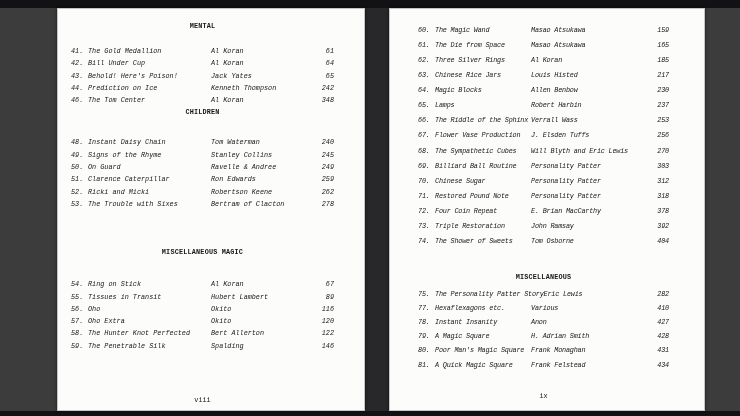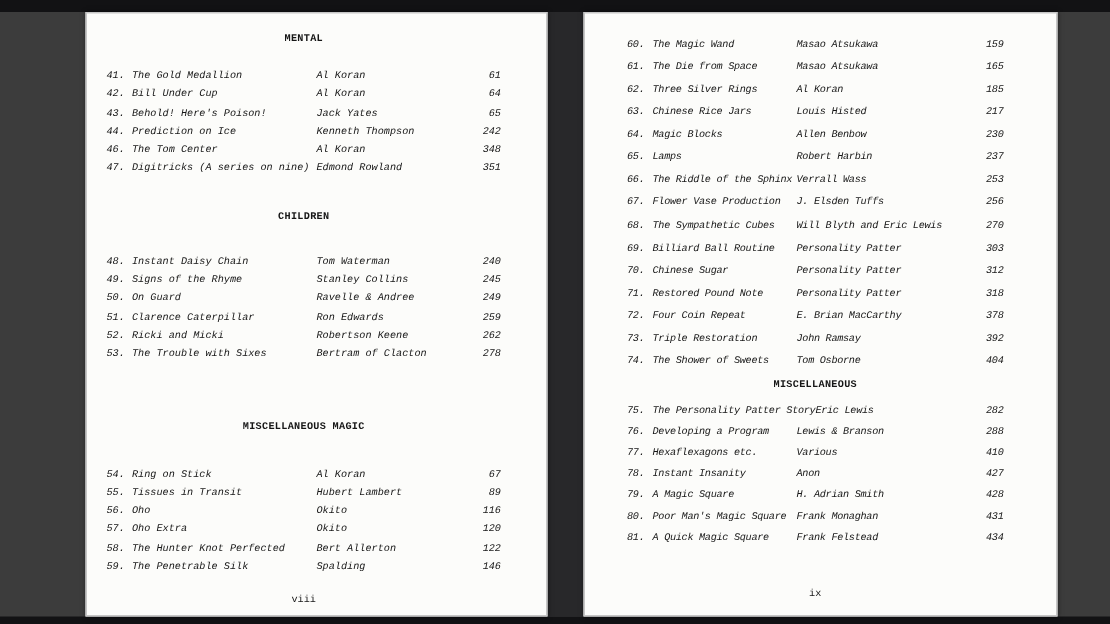--- a/index.html
+++ b/index.html
@@ -42,27 +42,27 @@
   .author{flex:1 1 auto;white-space:nowrap;overflow:visible;}
   .pg{flex:0 0 28px;text-align:right;white-space:pre;}
 
   .page-left  .row{height:12.3px;}
   .page-right .sec-0 .row{height:15.15px;}
   .page-right .sec-1 .row{height:14.2px;}
   .page-right .row{letter-spacing:-0.2px;}
 
   .page-left .sec-0 .sec-heading{margin-top:13px;}
   .page-left .sec-0 .sec-rows{margin-top:17px;}
-  .page-left .sec-1 .sec-heading{margin-top:20px;}
+  .page-left .sec-1 .sec-heading{}
   .page-left .sec-1 .sec-rows{margin-top:22px;}
   .page-left .sec-2 .sec-heading{margin-top:36px;}
   .page-left .sec-2 .sec-rows{margin-top:24px;}
 
   .page-right .sec-0 .sec-rows{margin-top:16.5px;}
-  .page-right .sec-1 .sec-heading{margin-top:0;}
+  .page-right .sec-1 .sec-heading{margin-top:20px;}
   .page-right .sec-1 .sec-rows{margin-top:9px;}
 
   .folio{
     position:absolute;left:0;right:0;text-align:center;
     font-size:6.8px;line-height:8px;
   }
   .page-left  .folio{bottom:6px;padding:0 30px 0 13px;}
   .page-right .folio{bottom:10px;padding:0 35px 0 28px;}
 </style>
 </head>
@@ -105,26 +105,20 @@
   </div>
 
 
   <div class="row">
     <span class="num">46.</span>
     <span class="title">The Tom Center</span>
     <span class="author">Al Koran</span>
     <span class="pg">348</span>
   </div>
 
-  <div class="row">
-    <span class="num">47.</span>
-    <span class="title">Digitricks (A series on nine)</span>
-    <span class="author">Edmond Rowland</span>
-    <span class="pg">351</span>
-  </div>
 </div>
   </section>
           <section class="sec sec-1">
     <h2 class="sec-heading">CHILDREN</h2>
     <div class="sec-rows">
   <div class="row">
     <span class="num">48.</span>
     <span class="title">Instant Daisy Chain</span>
     <span class="author">Tom Waterman</span>
     <span class="pg">240</span>
@@ -330,26 +324,20 @@
           <section class="sec sec-1">
     <h2 class="sec-heading">MISCELLANEOUS</h2>
     <div class="sec-rows">
   <div class="row">
     <span class="num">75.</span>
     <span class="title">The Personality Patter Story</span>
     <span class="author">Eric Lewis</span>
     <span class="pg">282</span>
   </div>
 
-  <div class="row">
-    <span class="num">76.</span>
-    <span class="title">Developing a Program</span>
-    <span class="author">Lewis &amp; Branson</span>
-    <span class="pg">288</span>
-  </div>
 
   <div class="row">
     <span class="num">77.</span>
     <span class="title">Hexaflexagons etc.</span>
     <span class="author">Various</span>
     <span class="pg">410</span>
   </div>
 
   <div class="row">
     <span class="num">78.</span>

